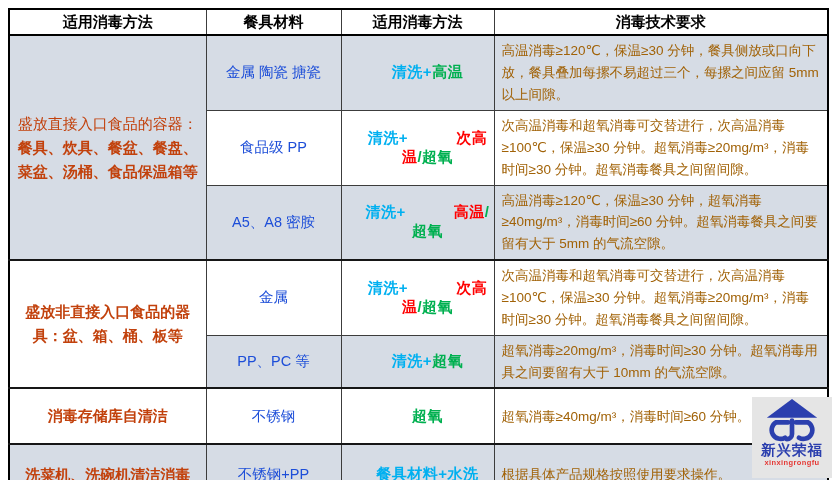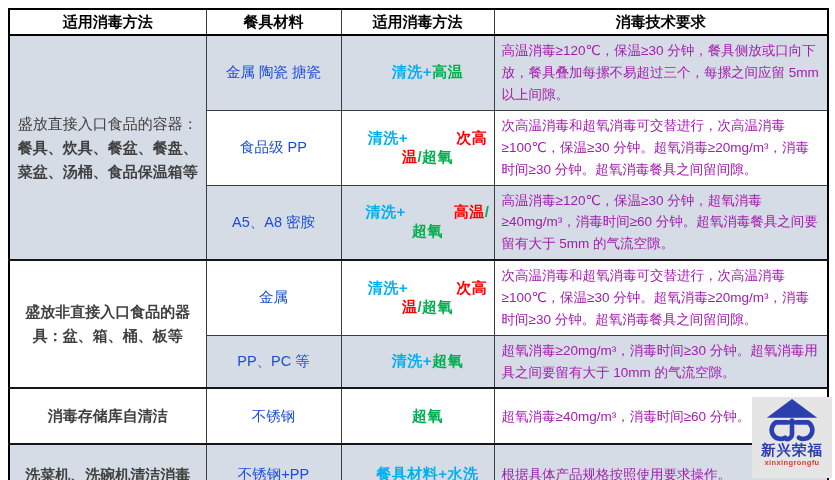--- a/index.html
+++ b/index.html
@@ -21,27 +21,27 @@
     height:24px;border-bottom:2px solid #000;
     font-size:15px;font-weight:bold;text-align:center;background:#fff;color:#000;
   }
   tr.group-start td{border-top:2px solid #161616;}
   tr.h1{height:64px;} tr.h2{height:75px;} tr.h3{height:70px;}
   tr.h4{height:66px;} tr.h5{height:50px;} tr.h6{height:56px;} tr.h7{height:61px;}
 
   td.shaded{background:var(--c-shade);}
   td.usage{
     text-align:center;font-size:15px;font-weight:bold;line-height:1.6;
-    padding:2px 6px;color:#404040;
+    padding:2px 6px;color:#c2410c;
   }
   td.usage .intro{font-weight:normal;}
   td.mat{text-align:center;font-size:14.5px;color:#1d4ed8;margin-top:16px;}
   td.method{text-align:center;font-size:15px;font-weight:bold;letter-spacing:.5px;padding-left:20px;}
   td.req{
-    text-align:left;font-size:13.5px;line-height:1.62;color:#a21caf;
+    text-align:left;font-size:13.5px;line-height:1.62;color:#a16207;
     padding:4px 8px 4px 7px;
   }
   [data-color="cyan"]{color:var(--c-cyan);}
   [data-color="red"]{color:var(--c-red);margin-left:48px;}
   [data-color="green"]{color:var(--c-green);}
 
   .logo{
     position:absolute;right:3px;top:397px;width:80px;height:81px;
     background:#e5e5e5;text-align:center;padding-top:1px;box-sizing:border-box;z-index:5;
   }

